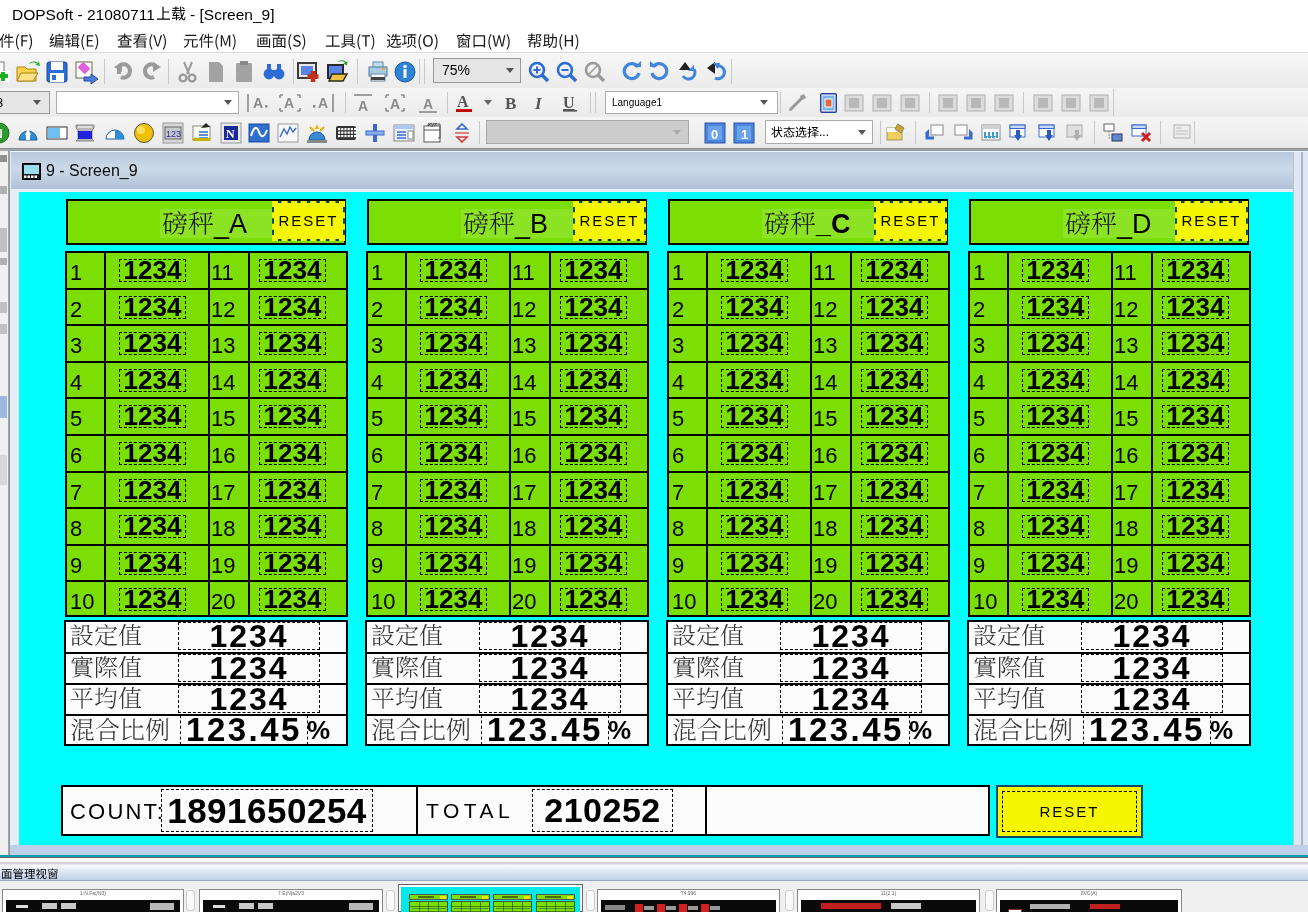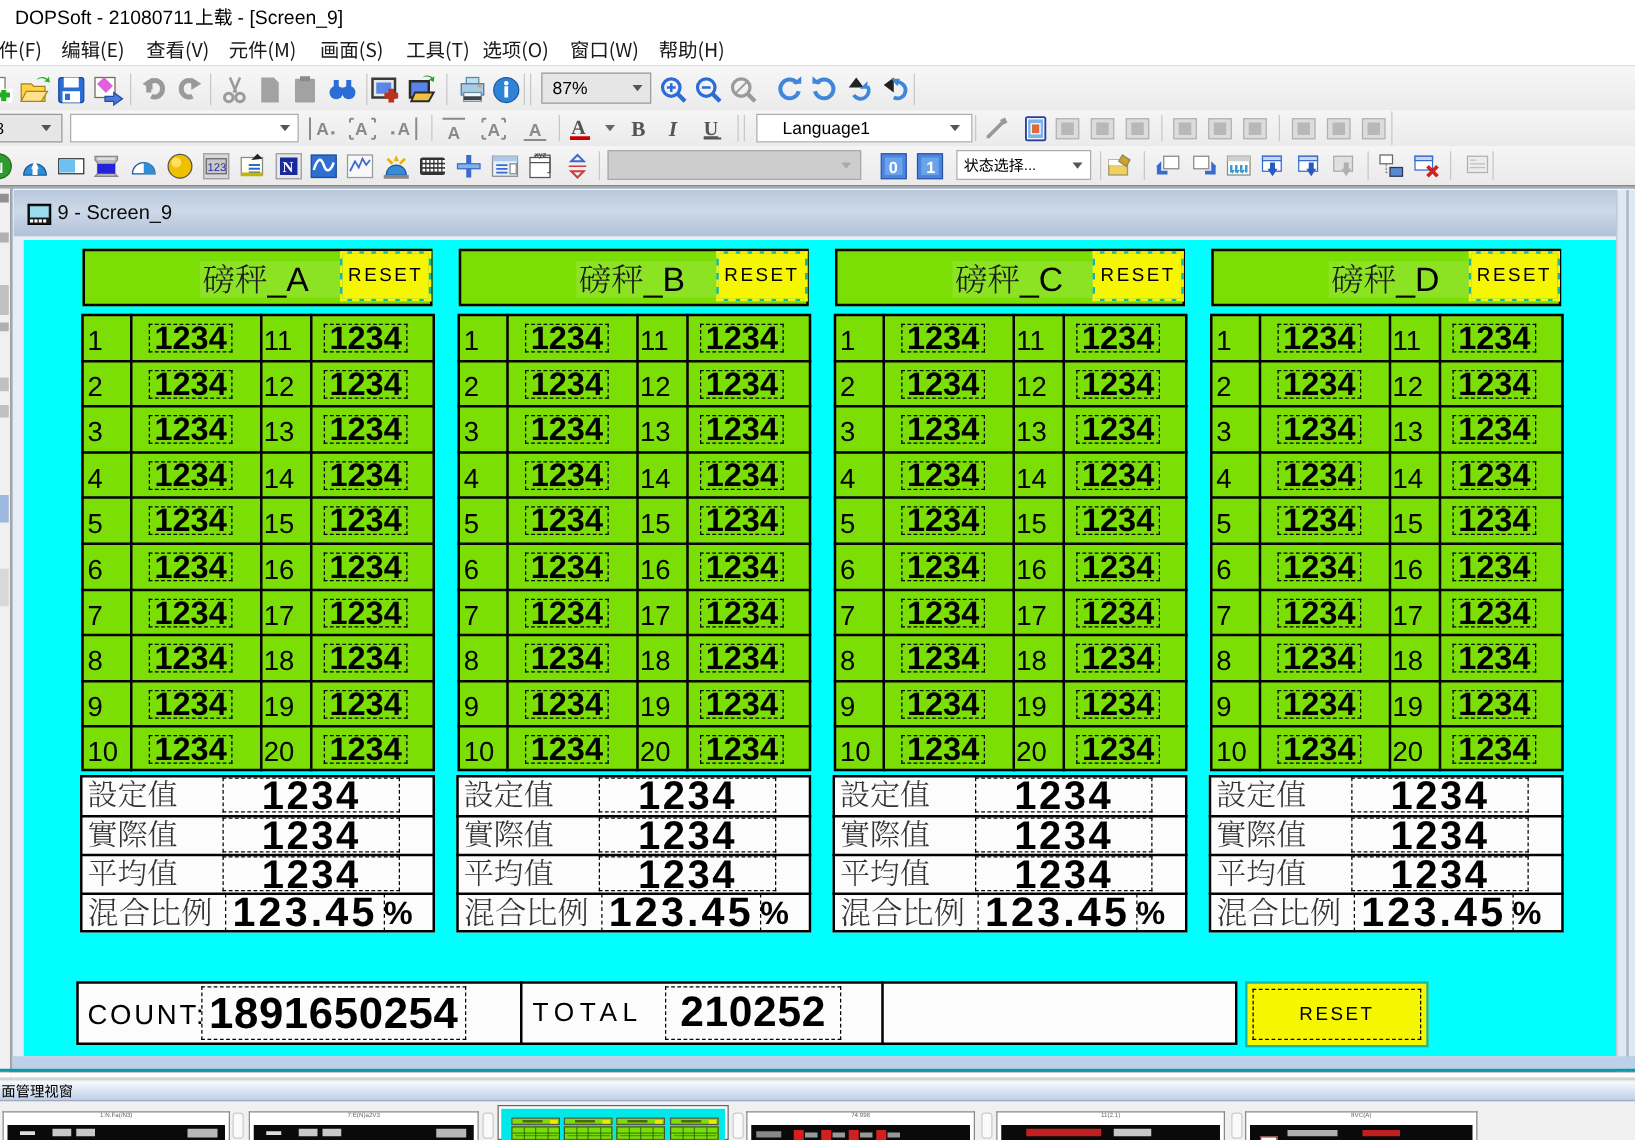--- a/index.html
+++ b/index.html
@@ -3,21 +3,21 @@
 *{margin:0;padding:0;box-sizing:border-box}
 html,body{width:1308px;height:912px;overflow:hidden;font-family:"Liberation Sans",sans-serif;background:#f0f0f0;position:relative}
 .abs{position:absolute}
 svg{display:inline-block;vertical-align:middle;overflow:visible}
 .sep1{position:absolute;top:59px;width:1px;height:25px;background:#c8c8c8}
 .sep2{position:absolute;top:92px;width:1px;height:21px;background:#c8c8c8}
 .sep3{position:absolute;top:121px;width:1px;height:23px;background:#c8c8c8}
 .combo{position:absolute;background:#fff;border:1px solid #acacac;font-size:13px;color:#000}
 .chev{position:absolute;width:0;height:0;border-left:4px solid transparent;border-right:4px solid transparent;border-top:5px solid #555}
 .panel-hd{position:absolute;background:#7bE106;border:2px solid #000}
-.reset-b{position:absolute;background:#f6f600;border:2px solid #14b8a6;color:#000;text-align:center;font-size:15px;letter-spacing:2px}
+.reset-b{position:absolute;background:#f6f600;border:2px solid #0c4a6e;color:#000;text-align:center;font-size:15px;letter-spacing:2px}
 .reset-b.ants:before{content:"";position:absolute;inset:-2px;border:2px dashed #f6f600;pointer-events:none}
 .reset-b.inner:before{content:"";position:absolute;inset:4px;border:1.5px dashed #000;pointer-events:none}
 .cell-v{position:absolute;border:1px dashed #000;text-align:center;font-weight:bold}
 .rownum{position:absolute;font-weight:normal;color:#000}
 </style></head><body>
 <div class="abs" style="left:0;top:0;width:1308px;height:28px;background:#ffffff"></div>
 <div class="abs" style="left:12px;top:6px;font-size:15.5px;color:#000;white-space:nowrap">DOPSoft - 21080711<svg style="margin:0 0 2px 1px" width="30" height="17" viewBox="0 0 30 17">
       <path d="M6.4 0.8V12.6H0.8V13.7H14.2V12.6H7.6V6.6H13.2V5.5H7.6V0.8Z M26.0 1.4C26.7 2.0 27.5 2.8 27.9 3.4L28.7 2.8C28.4 2.2 27.5 1.5 26.9 0.9ZM27.6 5.7C27.2 7.1 26.6 8.5 25.9 9.7C25.6 8.4 25.5 6.8 25.3 4.9H29.3V4.0H25.3C25.2 2.9 25.2 1.8 25.2 0.6H24.1C24.1 1.8 24.2 2.9 24.2 4.0H20.5V2.7H23.2V1.8H20.5V0.6H19.4V1.8H16.6V2.7H19.4V4.0H15.8V4.9H24.3C24.4 7.3 24.7 9.4 25.1 11.0C24.4 12.1 23.6 13.0 22.6 13.7C22.9 13.9 23.2 14.2 23.4 14.4C24.2 13.8 24.9 13.1 25.6 12.2C26.1 13.5 26.9 14.3 27.8 14.3C28.9 14.3 29.3 13.6 29.4 11.3C29.2 11.2 28.8 11.0 28.6 10.8C28.5 12.5 28.3 13.2 27.9 13.2C27.3 13.2 26.7 12.4 26.3 11.2C27.3 9.6 28.0 7.8 28.6 6.0ZM16.0 11.8 16.1 12.9 20.0 12.5V14.3H21.0V12.4L23.8 12.1V11.1L21.0 11.4V10.0H23.4V9.0H21.0V7.8H20.0V9.0H17.9C18.2 8.5 18.6 7.9 18.9 7.3H23.7V6.4H19.3C19.5 6.0 19.7 5.6 19.8 5.2L18.7 4.9C18.6 5.4 18.4 5.9 18.2 6.4H16.0V7.3H17.7C17.5 7.8 17.3 8.2 17.2 8.4C16.9 8.8 16.7 9.1 16.5 9.2C16.6 9.4 16.8 10.0 16.8 10.2C16.9 10.1 17.4 10.0 18.0 10.0H20.0V11.5Z" fill="#000"></path>
     </svg> - [Screen_9]</div>
 <div class="abs" style="left:0;top:28px;width:1308px;height:25px;background:#fff;border-bottom:1px solid #dcdcdc"></div>
@@ -119,21 +119,21 @@
     <rect x="3" y="7" width="18" height="9" fill="#a8cce4" stroke="#48789a"></rect>
     <rect x="16" y="8" width="3" height="2" fill="#f0a040"></rect>
     <rect x="5" y="14" width="14" height="7" fill="#f4f8fc" stroke="#6a8aa0"></rect>
     <rect x="5" y="17" width="14" height="3" fill="#444"></rect>
   </svg>
 <svg class="abs" style="left:393px;top:60px" width="24" height="24" viewBox="0 0 24 24">
     <circle cx="12" cy="12" r="10" fill="#2f83d6" stroke="#1a5aa0"></circle>
     <rect x="10.5" y="9" width="3" height="9" fill="#fff"></rect>
     <circle cx="12" cy="6.5" r="1.8" fill="#fff"></circle>
   </svg>
-<div class="combo" style="left:433px;top:58px;width:88px;height:25px;background:#e6e6e6;border-color:#9a9a9a"><span style="margin-left:8px;line-height:23px;font-size:14px">87%</span></div>
+<div class="combo" style="left:433px;top:58px;width:88px;height:25px;background:#e6e6e6;border-color:#9a9a9a"><span style="margin-left:8px;line-height:23px;font-size:14px">75%</span></div>
 <div class="chev" style="left:506px;top:68px"></div>
 <svg class="abs" style="left:527px;top:60px" width="24" height="24" viewBox="0 0 24 24">
     <circle cx="10" cy="10" r="7" fill="none" stroke="#2b6cd6" stroke-width="2.6"></circle>
     <path d="M15 15l6 6" stroke="#2b6cd6" stroke-width="3.4"></path>
     <path d="M10 6.5v7M6.5 10h7" stroke="#2b6cd6" stroke-width="2"></path>
   </svg>
 <svg class="abs" style="left:555px;top:60px" width="24" height="24" viewBox="0 0 24 24">
     <circle cx="10" cy="10" r="7" fill="none" stroke="#2b6cd6" stroke-width="2.6"></circle>
     <path d="M15 15l6 6" stroke="#2b6cd6" stroke-width="3.4"></path>
     <path d="M6.5 10h7" stroke="#2b6cd6" stroke-width="2"></path>
@@ -207,21 +207,21 @@
 <svg class="abs" style="left:500px;top:92px" width="26" height="22" viewBox="0 0 26 22">
     <text x="5" y="17" font-size="17" font-weight="bold" fill="#555" font-family="Liberation Serif">B</text>
   </svg>
 <svg class="abs" style="left:528px;top:92px" width="26" height="22" viewBox="0 0 26 22">
     <text x="7" y="17" font-size="17" font-style="italic" font-weight="bold" fill="#555" font-family="Liberation Serif">I</text>
   </svg>
 <svg class="abs" style="left:558px;top:92px" width="26" height="22" viewBox="0 0 26 22">
     <text x="5" y="16" font-size="16" font-weight="bold" fill="#555" font-family="Liberation Serif" text-decoration="underline">U</text>
     <rect x="5" y="18" width="14" height="1.6" fill="#555"></rect>
   </svg>
-<div class="combo" style="left:605px;top:91px;width:173px;height:23px"><span style="margin-left:20px;line-height:21px;font-size:14px">Language1</span></div>
+<div class="combo" style="left:605px;top:91px;width:173px;height:23px"><span style="margin-left:6px;line-height:21px;font-size:10px">Language1</span></div>
 <div class="chev" style="left:760px;top:100px"></div>
 <svg class="abs" style="left:786px;top:92px" width="24" height="22" viewBox="0 0 24 22">
     <path d="M4 18L16 6" stroke="#999" stroke-width="3"></path>
     <path d="M14 4l4-2 2 4-4 2z" fill="#999"></path>
     <path d="M3 19l2-4 2 2z" fill="#999"></path>
   </svg>
 <svg class="abs" style="left:817px;top:92px" width="24" height="22" viewBox="0 0 24 22">
     <rect x="3" y="1" width="17" height="20" rx="2" fill="#2a3ea0"></rect>
     <rect x="5" y="3" width="13" height="16" fill="#7ab4e8" stroke="#fff"></rect>
     <rect x="8" y="7" width="7" height="8" fill="#e06a3a" stroke="#fff"></rect>
@@ -624,21 +624,21 @@
 <div class="cell-v" style="left:479px;top:685px;width:142px;height:28px;font-size:32px;line-height:27px;font-weight:bold;letter-spacing:2px">1234</div>
 <div class="abs" style="left:371px;top:717px"><svg style="" width="100" height="29" viewBox="0 0 100 29">
       <path d="M2.7 16.9C2.4 16.9 1.6 16.9 1.6 16.9V17.5C2.1 17.6 2.5 17.6 2.8 17.9C3.4 18.2 3.5 20.1 3.2 22.6C3.2 23.4 3.5 23.9 3.9 23.9C4.7 23.9 5.1 23.2 5.1 22.2C5.2 20.2 4.6 19.1 4.6 17.9C4.5 17.4 4.7 16.6 5.0 15.8C5.3 14.7 7.7 8.8 8.8 5.7L8.3 5.5C3.8 15.6 3.8 15.6 3.3 16.4C3.1 16.9 3.0 16.9 2.7 16.9ZM1.4 7.0 1.2 7.2C2.2 7.8 3.6 9.0 4.0 10.0C5.7 10.9 6.4 7.6 1.4 7.0ZM3.2 1.4 3.0 1.7C4.2 2.4 5.7 3.8 6.2 4.9C7.8 5.7 8.6 2.3 3.2 1.4ZM18.1 12.2 16.1 12.0V21.9C16.1 22.9 16.4 23.3 18.0 23.3H20.1C23.2 23.3 23.9 23.1 23.9 22.4C23.9 22.2 23.8 22.0 23.3 21.9L23.2 19.0H22.9C22.7 20.2 22.5 21.4 22.3 21.8C22.2 22.0 22.1 22.0 21.9 22.1C21.7 22.1 21.0 22.1 20.1 22.1H18.2C17.4 22.1 17.4 21.9 17.4 21.6V16.4H22.5C22.8 16.4 23.0 16.3 23.1 16.1C22.5 15.4 21.4 14.5 21.4 14.5L20.5 15.7H17.4V12.8C17.8 12.8 18.1 12.5 18.1 12.2ZM13.7 14.6 12.8 15.8H10.1V13.0C10.7 12.9 10.9 12.7 11.0 12.3L8.8 12.1V21.7C8.8 22.1 8.7 22.2 8.0 22.7L9.0 24.0C9.1 23.9 9.3 23.7 9.3 23.5C11.8 22.2 14.1 20.9 15.4 20.2L15.2 19.9C13.3 20.6 11.4 21.4 10.1 21.9V16.5H14.8C15.1 16.5 15.3 16.4 15.4 16.1C14.7 15.4 13.7 14.6 13.7 14.6ZM9.3 1.7V11.6H9.5C10.2 11.6 10.6 11.3 10.6 11.2V10.8H19.9V12.0H20.1C20.5 12.0 21.2 11.7 21.2 11.5V3.4C21.7 3.3 22.1 3.2 22.3 3.0L20.5 1.5L19.7 2.4H10.9ZM19.9 3.2V6.2H10.6V3.2ZM19.9 10.1H10.6V7.0H19.9Z M31.6 9.9 31.8 10.7H43.0C43.3 10.7 43.5 10.5 43.6 10.3C42.8 9.5 41.6 8.6 41.6 8.6L40.5 9.9ZM37.9 2.3C39.7 5.9 43.6 9.2 47.8 11.3C48.0 10.8 48.5 10.4 49.1 10.3L49.2 10.0C44.6 8.0 40.6 5.2 38.4 2.0C38.9 1.9 39.2 1.8 39.3 1.5L36.7 0.9C35.3 4.6 30.1 9.5 25.9 11.8L26.1 12.2C30.8 10.0 35.5 5.9 37.9 2.3ZM43.2 15.4V21.3H31.8V15.4ZM30.4 14.6V23.9H30.7C31.2 23.9 31.8 23.5 31.8 23.4V22.1H43.2V23.7H43.4C43.8 23.7 44.5 23.3 44.5 23.2V15.7C45.0 15.6 45.4 15.3 45.6 15.1L43.7 13.7L42.9 14.6H31.9L30.4 13.9Z M65.5 1.7 63.3 1.4V20.9C63.3 22.4 63.9 22.8 65.9 22.8H68.8C73.0 22.8 74.0 22.6 74.0 21.9C74.0 21.6 73.8 21.5 73.2 21.3L73.2 17.0H72.8C72.5 18.9 72.2 20.7 72.0 21.1C72.0 21.4 71.8 21.4 71.5 21.5C71.1 21.6 70.2 21.6 68.8 21.6H66.0C64.8 21.6 64.6 21.3 64.6 20.6V10.4H72.5C72.8 10.4 73.1 10.2 73.2 10.0C72.3 9.2 71.0 8.1 71.0 8.1L69.8 9.6H64.6V2.3C65.2 2.2 65.5 2.0 65.5 1.7ZM59.9 8.2 58.8 9.7H54.8V2.4C55.4 2.3 55.7 2.1 55.8 1.7L53.4 1.4V21.0C53.4 21.5 53.3 21.6 52.5 22.1L53.6 23.6C53.8 23.4 53.9 23.2 54.0 23.0C57.2 21.5 60.2 20.0 62.0 19.2L61.9 18.8C59.2 19.8 56.5 20.7 54.8 21.3V10.4H61.4C61.7 10.4 62.0 10.3 62.0 10.0C61.2 9.2 59.9 8.2 59.9 8.2Z M91.8 4.2V18.7H92.1C92.6 18.7 93.2 18.4 93.2 18.2V5.1C93.8 5.1 94.0 4.8 94.0 4.5ZM96.4 1.3V21.6C96.4 22.0 96.2 22.1 95.8 22.1C95.2 22.1 92.5 21.9 92.5 21.9V22.4C93.7 22.5 94.3 22.6 94.7 22.9C95.1 23.1 95.2 23.5 95.3 23.9C97.5 23.7 97.7 22.9 97.7 21.7V2.2C98.3 2.2 98.5 1.9 98.6 1.6ZM82.0 3.0 82.2 3.8H84.9C84.3 8.1 83.0 12.1 80.7 15.3L81.0 15.7C82.1 14.5 83.0 13.2 83.7 11.9C84.6 12.8 85.7 14.0 86.0 14.9C87.4 15.8 88.3 13.1 84.0 11.4C84.5 10.4 84.9 9.3 85.2 8.3H88.8C88.0 14.1 86.0 19.8 81.2 23.4L81.6 23.8C87.4 20.1 89.2 14.3 90.1 8.4C90.7 8.4 90.9 8.3 91.1 8.1L89.5 6.6L88.6 7.5H85.5C85.8 6.3 86.1 5.1 86.3 3.8H91.3C91.6 3.8 91.9 3.6 91.9 3.4C91.1 2.6 89.9 1.6 89.9 1.6L88.8 3.0ZM80.2 1.1C79.2 5.6 77.5 10.3 75.8 13.4L76.2 13.6C77.0 12.5 77.9 11.2 78.6 9.7V23.9H78.8C79.3 23.9 79.9 23.5 79.9 23.4V8.4C80.3 8.4 80.6 8.2 80.7 8.0L79.6 7.6C80.3 5.9 81.0 4.1 81.5 2.3C82.0 2.3 82.3 2.0 82.4 1.8Z" fill="#333"></path>
     </svg></div>
 <div class="cell-v" style="left:481px;top:715px;width:128px;height:30px;font-size:33px;line-height:28px;font-weight:bold;letter-spacing:2.5px">123.45</div>
 <div class="abs" style="left:608px;top:715px;font-size:26px;font-weight:bold">%</div>
 <div class="panel-hd" style="left:668px;top:199px;width:280px;height:46px;background:#7bdf05"></div>
 <div class="abs" style="left:762px;top:209px;width:112px;height:29px;background:rgba(255,255,240,.13)"></div>
 <div class="abs" style="left:764px;top:210px"><svg style="" width="52" height="30" viewBox="0 0 52 30">
       <path d="M15.9 10.5 15.5 10.6C16.2 11.3 16.9 12.5 17.1 13.4C18.4 14.5 19.7 11.8 15.9 10.5ZM15.7 1.0 15.4 1.2C16.2 1.9 17.1 3.2 17.3 4.3C18.7 5.4 19.9 2.4 15.7 1.0ZM13.8 5.9 13.5 6.0C14.1 6.8 14.8 8.1 15.0 9.1C16.3 10.1 17.7 7.5 13.8 5.9ZM22.7 3.4 21.6 4.8H11.3L11.5 5.6H24.2C24.5 5.6 24.8 5.5 24.8 5.2C24.0 4.4 22.7 3.4 22.7 3.4ZM4.5 20.1V12.1H7.8V20.1ZM22.6 6.6 20.2 5.8C19.9 6.9 19.4 8.4 19.0 9.5H12.1C12.0 9.2 12.0 8.8 11.9 8.5H11.4C11.5 9.5 11.1 10.8 10.6 11.2C10.4 11.4 10.2 11.6 10.2 11.8L8.3 10.4L7.5 11.3H4.8L4.2 11.0C5.0 9.0 5.6 6.7 6.0 4.4H10.2C10.6 4.4 10.8 4.3 10.9 4.0C10.1 3.2 8.8 2.3 8.8 2.3L7.7 3.6H1.2L1.4 4.4H4.5C3.9 8.6 2.7 12.8 0.8 16.1L1.2 16.5C1.9 15.5 2.6 14.4 3.1 13.3V23.9H3.4C4.0 23.9 4.5 23.5 4.5 23.4V20.9H7.8V22.6H8.0C8.4 22.6 9.1 22.3 9.1 22.2V12.3C9.5 12.3 9.9 12.1 10.1 11.9C10.1 12.1 10.1 12.3 10.2 12.5C10.5 12.9 11.3 12.8 11.6 12.3C12.0 12.0 12.2 11.2 12.1 10.2H22.4L21.7 12.3L22.0 12.5C22.6 12.0 23.6 11.0 24.1 10.5C24.6 10.4 24.9 10.4 25.1 10.2L23.3 8.5L22.4 9.5H19.7C20.4 8.7 21.1 7.8 21.6 7.0C22.1 7.1 22.5 6.9 22.6 6.6ZM22.7 12.5 21.6 13.8H10.7L10.9 14.6H14.4C14.2 17.7 13.5 21.4 8.8 24.4L9.2 24.8C13.2 22.7 14.8 20.1 15.5 17.5H20.8C20.6 20.4 20.1 22.3 19.6 22.7C19.3 22.9 19.1 22.9 18.7 22.9C18.2 22.9 16.5 22.8 15.6 22.7L15.5 23.2C16.4 23.3 17.3 23.5 17.7 23.7C18.0 23.9 18.1 24.3 18.1 24.7C18.9 24.7 19.8 24.5 20.4 24.0C21.3 23.3 21.9 21.1 22.2 17.6C22.7 17.6 23.0 17.5 23.2 17.3L21.4 15.8L20.6 16.7H15.7C15.8 16.0 15.9 15.3 16.0 14.6H24.1C24.4 14.6 24.7 14.5 24.8 14.2C24.0 13.4 22.7 12.5 22.7 12.5Z M38.3 5.8 37.9 5.9C38.6 7.7 39.4 10.3 39.4 12.3C40.8 13.7 42.1 10.2 38.3 5.8ZM47.8 5.4C47.5 7.1 46.5 10.6 45.7 12.8L46.0 13.0C47.3 11.0 48.6 8.3 49.3 6.8C49.8 6.9 50.1 6.7 50.2 6.4ZM36.5 14.2 36.7 15.0H42.7V24.8H42.9C43.7 24.8 44.1 24.5 44.1 24.3V15.0H50.5C50.9 15.0 51.1 14.8 51.2 14.6C50.4 13.8 49.1 12.8 49.1 12.8L47.9 14.2H44.1V4.2H49.9C50.2 4.2 50.5 4.0 50.5 3.7C49.7 3.0 48.5 2.0 48.5 2.0L47.3 3.4H37.1L37.3 4.2H42.7V14.2ZM35.3 1.4C33.5 2.5 29.9 4.1 27.0 4.8L27.1 5.3C28.7 5.1 30.3 4.7 31.8 4.3V8.9H27.2L27.4 9.7H31.1C30.2 13.3 28.7 16.9 26.5 19.7L26.9 20.0C29.0 17.9 30.6 15.4 31.8 12.6V24.8H32.0C32.6 24.8 33.1 24.4 33.1 24.3V13.0C34.2 14.0 35.5 15.6 35.9 16.8C37.3 17.8 38.4 14.7 33.1 12.5V9.7H36.9C37.3 9.7 37.5 9.6 37.5 9.3C36.8 8.6 35.6 7.6 35.6 7.6L34.6 8.9H33.1V3.9C34.2 3.6 35.1 3.2 35.9 2.9C36.5 3.1 36.9 3.1 37.1 2.9Z" fill="#1c1c1c"></path>
-    </svg><span style="font-size:27px;font-weight:normal;color:#000;vertical-align:top;line-height:29px">_C</span></div>
+    </svg><span style="font-size:27px;font-weight:bold;color:#000;vertical-align:top;line-height:29px">_C</span></div>
 <div class="reset-b ants" style="left:874px;top:201px;width:73px;height:40px;line-height:36px">RESET</div>
 <div class="abs" style="left:667px;top:251px;width:283px;height:366px;background:#7bdf05;border:2px solid #000"></div>
 <div class="abs" style="left:667px;top:288px;width:283px;height:2px;background:#000"></div>
 <div class="abs" style="left:667px;top:324px;width:283px;height:2px;background:#000"></div>
 <div class="abs" style="left:667px;top:361px;width:283px;height:2px;background:#000"></div>
 <div class="abs" style="left:667px;top:397px;width:283px;height:2px;background:#000"></div>
 <div class="abs" style="left:667px;top:434px;width:283px;height:2px;background:#000"></div>
 <div class="abs" style="left:667px;top:471px;width:283px;height:2px;background:#000"></div>
 <div class="abs" style="left:667px;top:507px;width:283px;height:2px;background:#000"></div>
 <div class="abs" style="left:667px;top:544px;width:283px;height:2px;background:#000"></div>

